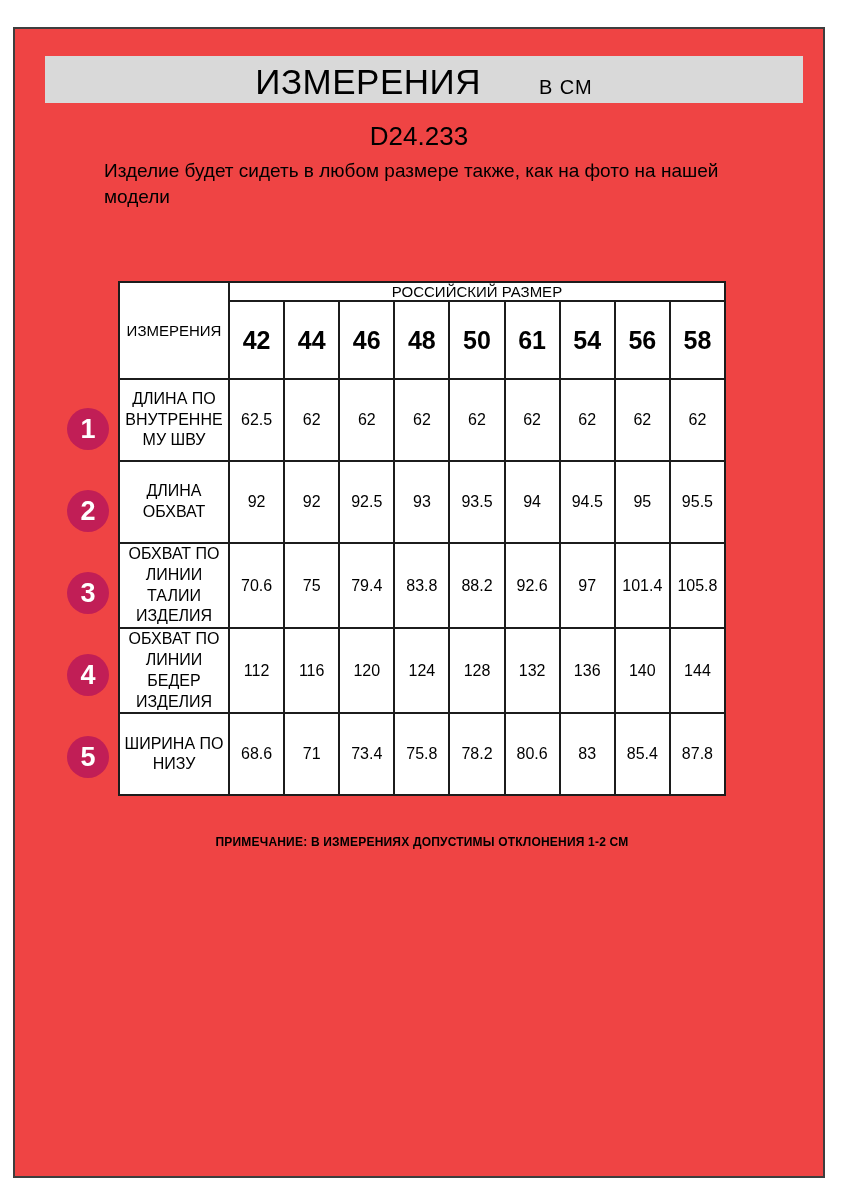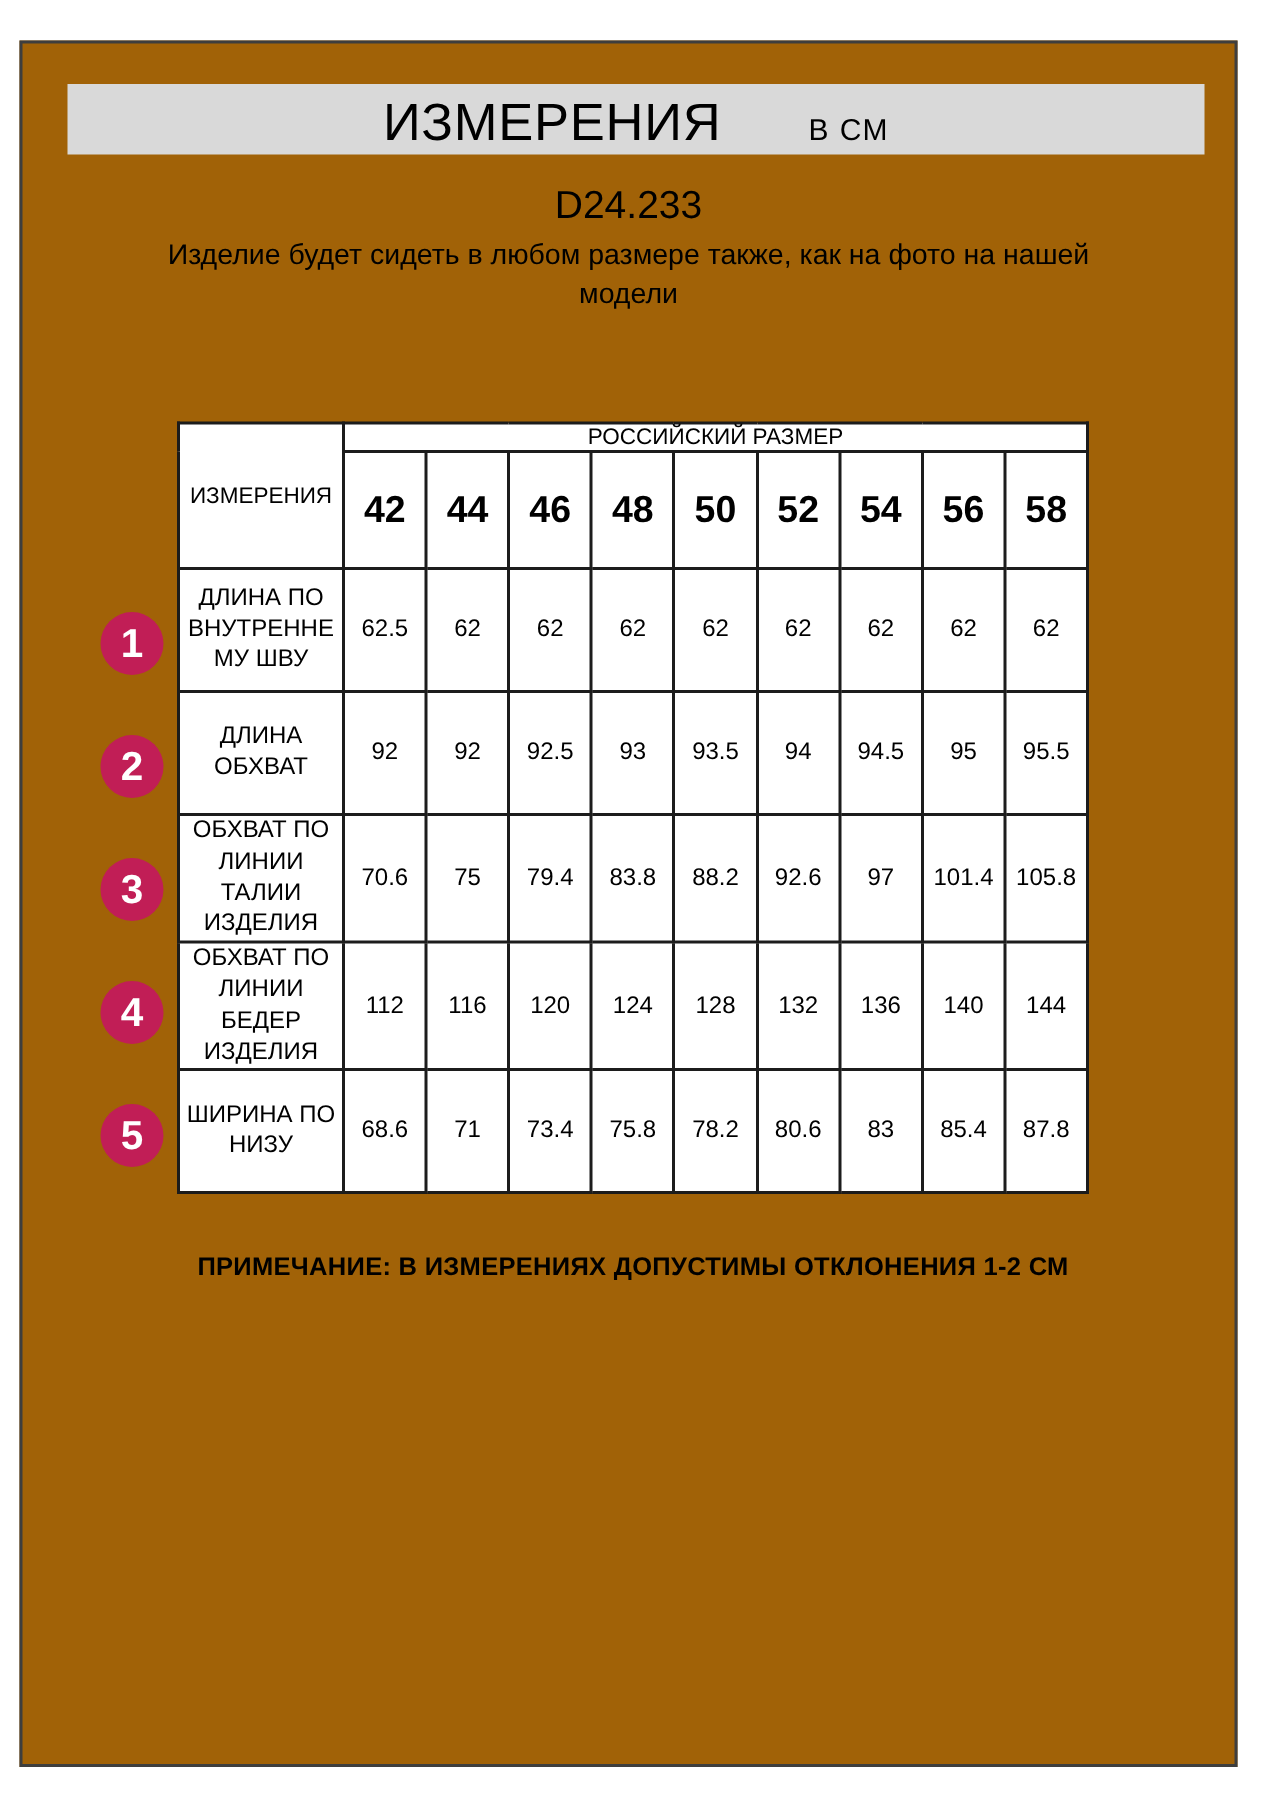--- a/index.html
+++ b/index.html
@@ -7,40 +7,40 @@
   body {
     width:849px; height:1200px;
     position:relative; overflow:hidden;
     font-family:"Liberation Sans","DejaVu Sans",sans-serif;
     color:#000;
   }
   .frame {
     position:absolute; left:13px; top:27px;
     width:812px; height:1151px;
     border:2px solid var(--frame_border,#3e3e3e);
-    background:#a16207;
+    background:#ef4444;
   }
   
   .band {
     position:absolute; left:30px; top:27px;
     width:758px; height:47px;
     background:var(--band,#d9d9d9);
     display:flex; align-items:baseline; justify-content:center;
     gap:32px; padding-top:6px;
   }
   .t1 { font-size:35px; font-weight:400; letter-spacing:0.5px; }
   .t2 { font-size:35px; font-weight:700; letter-spacing:0.5px; }
   .t3 { font-size:20px; font-weight:400; letter-spacing:1px;margin-left:26px; }
   .code {
     position:absolute; left:0; top:92px; width:100%;
     text-align:center; font-size:26px; font-weight:400;
   }
   .subtitle {
     position:absolute; left:50%; top:129px; transform:translateX(-50%);
-    width:630px; text-align:center;
+    width:630px; 
     font-size:19px; line-height:1.35; font-weight:400;
   }
   
   table.size-table {
     position:absolute; left:103px; top:252px;
     width:608px; table-layout:fixed;
     border-collapse:collapse;
   }
   table.size-table td {
     border:2px solid #1c1c1c;
@@ -62,21 +62,21 @@
     position:absolute; left:52px;
     width:42px; height:42px; border-radius:50%;
     background:var(--badge,#c11e56);
     color:#ffffff; font-size:27px; font-weight:700;
     display:flex; align-items:center; justify-content:center;
   }
   .b0 { top:379px; } .b1 { top:461px; } .b2 { top:543px; }
   .b3 { top:625px; } .b4 { top:707px; }
   .note {
     position:absolute; left:103px; top:806px; width:608px;
-    text-align:center; font-size:17px; font-weight:700;
+    text-align:center; font-size:12px; font-weight:700;
     letter-spacing:0.2px;
   }
 </style>
 </head>
 <body>
 
 <div class="frame">
 
   <div class="band">
     <span class="t1">ИЗМЕРЕНИЯ</span>
@@ -96,21 +96,21 @@
       <tr class="r-group">
         <td class="corner" rowspan="2">ИЗМЕРЕНИЯ</td>
         <td class="group" colspan="9">РОССИЙСКИЙ РАЗМЕР</td>
       </tr>
       <tr class="r-sizes">
         <td class="size">42</td>
         <td class="size">44</td>
         <td class="size">46</td>
         <td class="size">48</td>
         <td class="size">50</td>
-        <td class="size">52</td>
+        <td class="size">61</td>
         <td class="size">54</td>
         <td class="size">56</td>
         <td class="size">58</td>
       </tr>
 
       <tr class="r-data">
         <td class="label">ДЛИНА ПО ВНУТРЕННЕМУ ШВУ</td>
         <td class="val">62.5</td>
         <td class="val">62</td>
         <td class="val">62</td>

